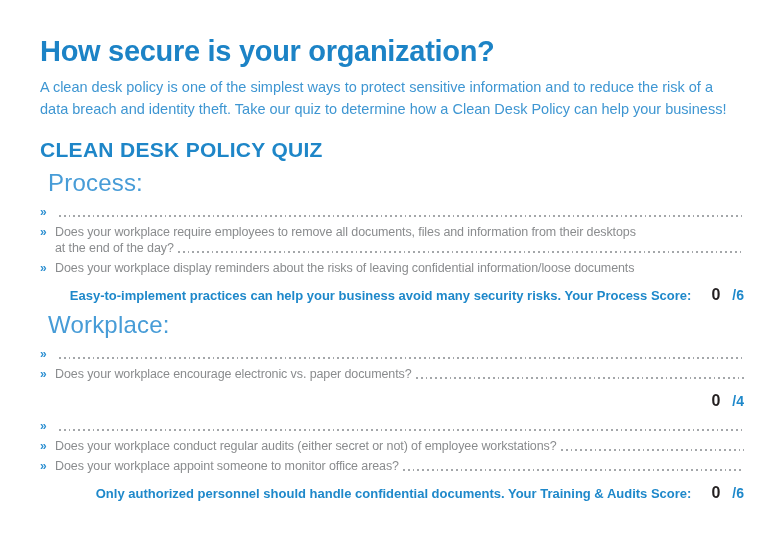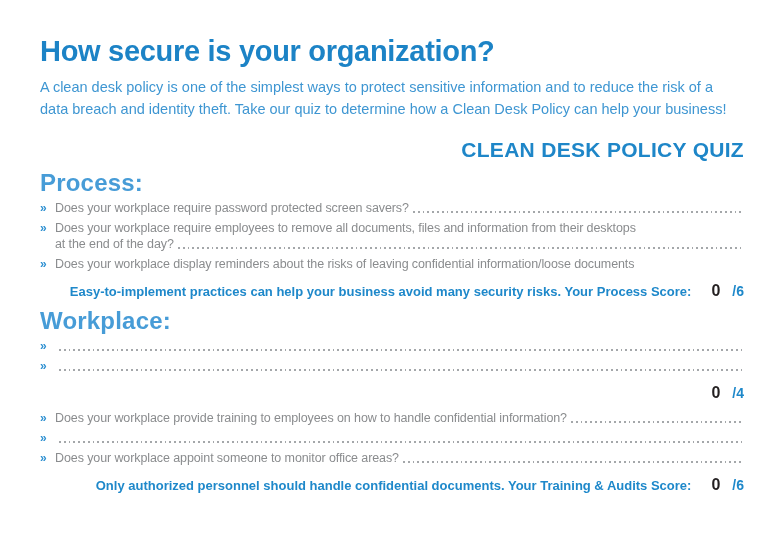--- a/index.html
+++ b/index.html
@@ -2,27 +2,27 @@
 <html><head>
 <meta charset="utf-8">
 <style>
   html,body{margin:0;padding:0;background:#ffffff;}
   body{width:768px;height:536px;overflow:hidden;font-family:"Liberation Sans",sans-serif;}
   .page{box-sizing:border-box;width:768px;height:536px;padding:34px 24px 13px 40px;background:#fff;}
 
   .title{margin:0;font-size:29px;line-height:34px;font-weight:800;color:#1c83c6;letter-spacing:-0.3px;}
   .intro{margin:8px 0 0 0;font-size:14.5px;line-height:22px;color:#3e96d2;max-width:704px;}
 
-  .quiz-header{display:flex;justify-content:space-between;align-items:flex-end;margin-top:18px;height:24px;flex-direction:column;}
+  .quiz-header{display:flex;justify-content:space-between;align-items:flex-end;margin-top:18px;height:24px;}
   .quiz-heading{margin:0;font-size:21px;font-weight:700;color:#1e86c8;letter-spacing:0.3px;}
   .legend{font-size:14.5px;color:#6d6e71;margin-right:10px;white-space:nowrap;}
   .legend b{color:#54565a;font-weight:700;}
 
   .quiz-section{margin-top:8px;}
-  .section-heading{margin:0;font-size:24px;line-height:26px;font-weight:700;color:#479cd7;letter-spacing:0.2px;}
+  .section-heading{margin:8px;font-size:24px;line-height:26px;font-weight:400;color:#479cd7;letter-spacing:0.2px;}
   .questions{margin-top:4px;}
   .q-item{margin:0 0 4px 0;}
   .q-line{display:flex;align-items:baseline;line-height:16px;}
   .bullet{flex:none;width:15px;color:#2e90d1;font-weight:700;font-size:12px;}
   .q-text{color:#8a8c8e;font-size:12.5px;white-space:nowrap;letter-spacing:-0.1px;}
   .leader{flex:1 1 auto;height:1.8px;align-self:flex-end;margin:0 0 3px 4px;
           background:repeating-linear-gradient(to right,#a4a7aa 0 1.8px,transparent 1.8px 4.8px);}
   .score-row{display:flex;justify-content:flex-end;align-items:center;margin-top:10px;height:18px;}
   .score-label{color:#1e88ca;font-weight:700;font-size:13px;white-space:nowrap;}
   .score-value{color:#231f20;font-weight:700;font-size:16px;margin-left:20px;}
@@ -39,21 +39,20 @@
     <h2 class="quiz-heading">CLEAN DESK POLICY QUIZ</h2>
   </div>
 
   <div id="sections">
   <section class="quiz-section">
     <h3 class="section-heading">Process:</h3>
     <div class="questions">
           <div class="q-item">
   <div class="q-line">
     <span class="bullet">»</span>
-    <span class="q-text">Does your workplace require password protected screen savers?</span>
     <span class="leader"></span>
   </div>
 </div>
           <div class="q-item">
   <div class="q-line">
     <span class="bullet">»</span>
     <span class="q-text">Does your workplace require employees to remove all documents, files and information from their desktops</span>
 
   </div>
 
@@ -84,42 +83,43 @@
     <div class="questions">
           <div class="q-item">
   <div class="q-line">
     <span class="bullet">»</span>
     <span class="leader"></span>
   </div>
 </div>
           <div class="q-item">
   <div class="q-line">
     <span class="bullet">»</span>
+    <span class="q-text">Does your workplace encourage electronic vs. paper documents?</span>
     <span class="leader"></span>
   </div>
 </div>
         </div>
     <div class="score-row">
       <span class="score-value">0</span>
       <span class="score-max">/4</span>
     </div>
   </section>
 
   <section class="quiz-section">
     <div class="questions">
           <div class="q-item">
   <div class="q-line">
     <span class="bullet">»</span>
-    <span class="q-text">Does your workplace provide training to employees on how to handle confidential information?</span>
     <span class="leader"></span>
   </div>
 </div>
           <div class="q-item">
   <div class="q-line">
     <span class="bullet">»</span>
+    <span class="q-text">Does your workplace conduct regular audits (either secret or not) of employee workstations?</span>
     <span class="leader"></span>
   </div>
 </div>
           <div class="q-item">
   <div class="q-line">
     <span class="bullet">»</span>
     <span class="q-text">Does your workplace appoint someone to monitor office areas?</span>
     <span class="leader"></span>
   </div>
 </div>

